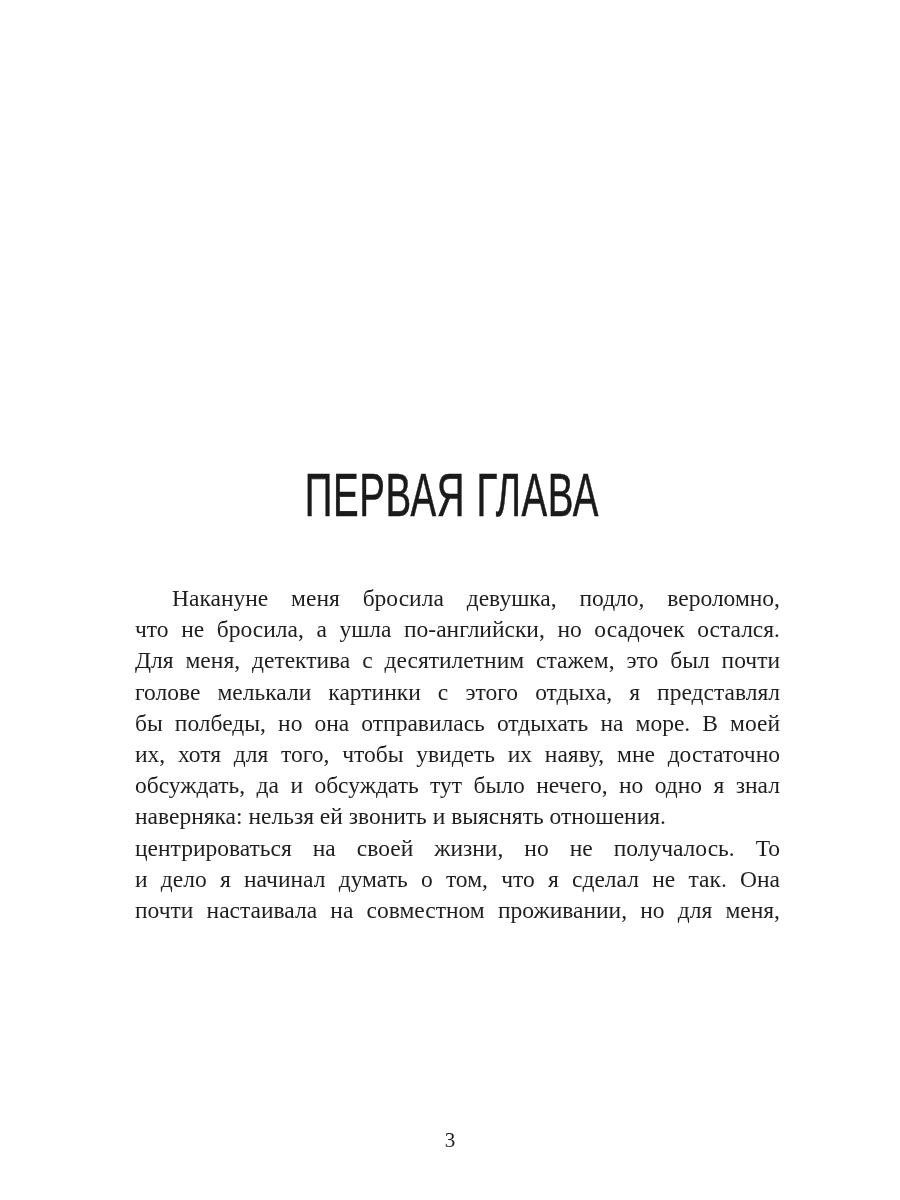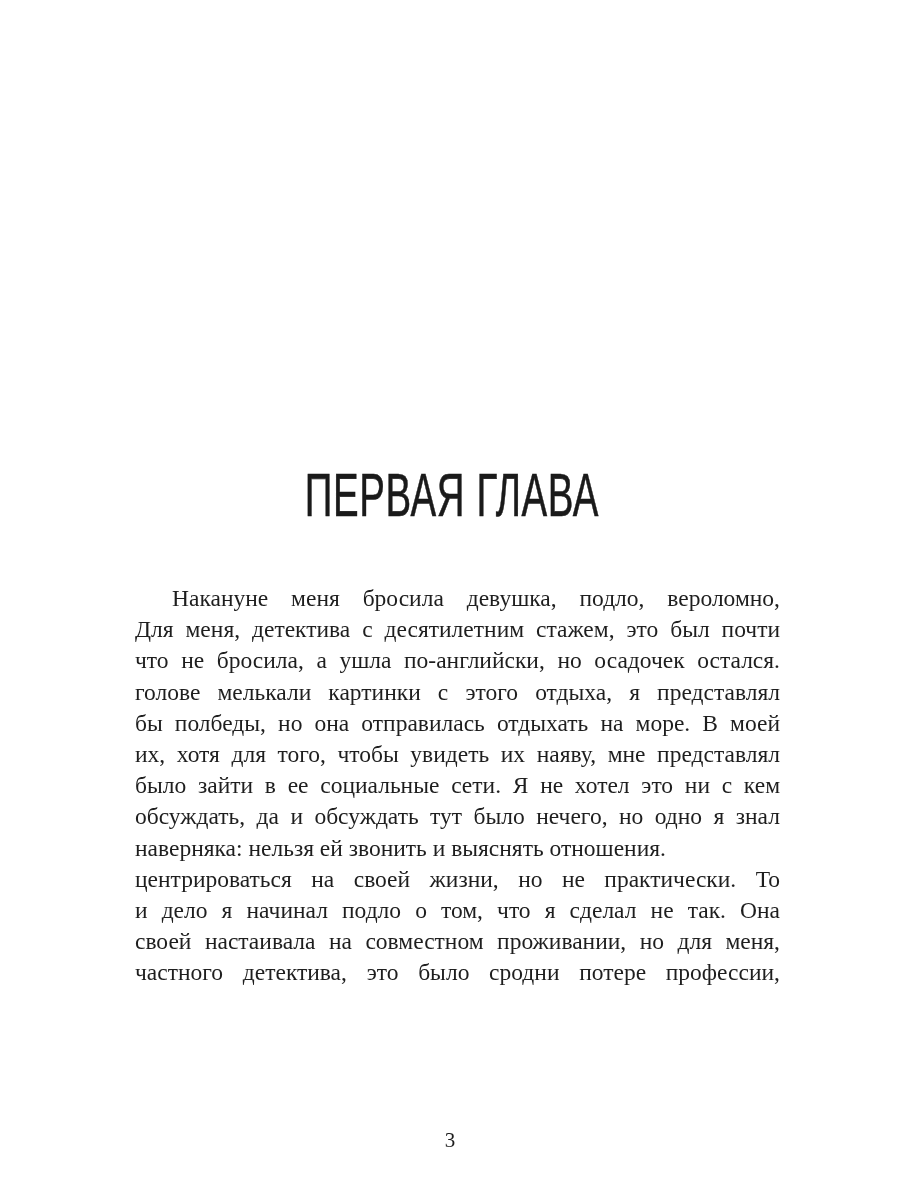--- a/index.html
+++ b/index.html
@@ -66,30 +66,28 @@
     }
   </style>
 </head>
 <body>
 
 <h1 class="chapter-title">ПЕРВАЯ ГЛАВА</h1>
 
 <div class="body-text">
   <div>
     <span class="line indent">Накануне меня бросила девушка, подло, вероломно,</span>
+    <span class="line">что не бросила, а ушла по-английски, но осадочек остался.</span>
     <span class="line">Для меня, детектива с десятилетним стажем, это был почти</span>
-    <span class="line">что не бросила, а ушла по-английски, но осадочек остался.</span>
     <span class="line">голове мелькали картинки с этого отдыха, я представлял</span>
     <span class="line">бы полбеды, но она отправилась отдыхать на море. В моей</span>
-    <span class="line">их, хотя для того, чтобы увидеть их наяву, мне представлял</span>
-    <span class="line">было зайти в ее социальные сети. Я не хотел это ни с кем</span>
+    <span class="line">их, хотя для того, чтобы увидеть их наяву, мне достаточно</span>
     <span class="line">обсуждать, да и обсуждать тут было нечего, но одно я знал</span>
     <span class="line last">наверняка: нельзя ей звонить и выяснять отношения.</span>
   </div>
   <div>
-    <span class="line">центрироваться на своей жизни, но не практически. То</span>
-    <span class="line">и дело я начинал подло о том, что я сделал не так. Она</span>
-    <span class="line">своей настаивала на совместном проживании, но для меня,</span>
-    <span class="line">частного детектива, это было сродни потере профессии,</span>
+    <span class="line">центрироваться на своей жизни, но не получалось. То</span>
+    <span class="line">и дело я начинал думать о том, что я сделал не так. Она</span>
+    <span class="line">почти настаивала на совместном проживании, но для меня,</span>
   </div>
 </div>
 
 <div class="page-number">3</div>
 
 </body></html>

